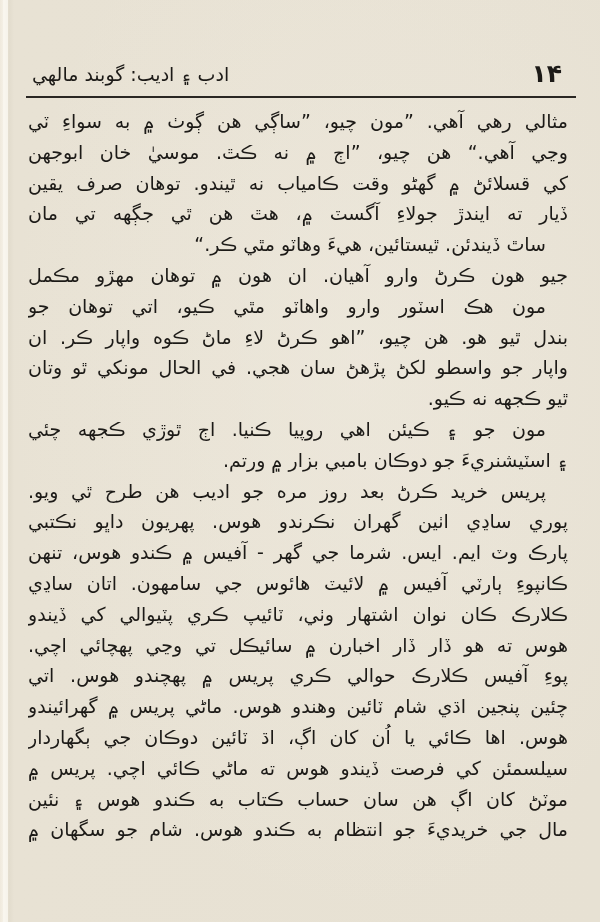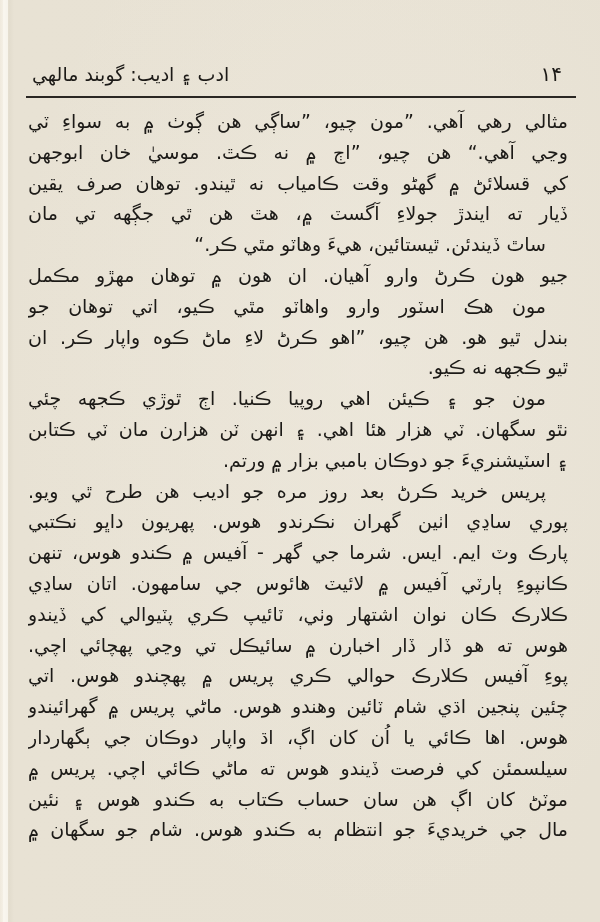--- a/index.html
+++ b/index.html
@@ -44,23 +44,23 @@
       top: 0;
       direction: rtl;
       font-size: 19px;
       line-height: 32px;
       letter-spacing: 0.5px;
     }
     .page-number {
       position: absolute;
       right: 8px;
       top: 0;
-      font-size: 20px;
+      font-size: 25px;
       line-height: 32px;
-      font-weight: normal;
+      font-weight: bold;
     }
     .header-rule {
       position: absolute;
       left: 26px;
       top: 96px;
       width: 550px;
       height: 0;
       border-top: 2px solid #2a2723;
     }
     .body-text {
@@ -102,30 +102,30 @@
 
   <div class="body-text" id="body-text">
       <div class="line">مثالي رهي آهي. ”مون چيو، ”ساڳي هن ڳوٺ ۾ به سواءِ ٽي</div>
       <div class="line">وڃي آهي.“ هن چيو، ”اڄ ۾ نه ڪٿ. موسيٰ خان ابوجهن</div>
       <div class="line">کي قسلائڻ ۾ گهڻو وقت ڪامياب نه ٿيندو. توهان صرف يقين</div>
       <div class="line">ڏيار ته ايندڙ جولاءِ آگسٽ ۾، هٿ هن ٿي جڳهه تي مان</div>
       <div class="line indent last">ساٿ ڏيندئن. ٿيستائين، هيءَ وهاٽو مٿي ڪر.“</div>
       <div class="line">جيو هون ڪرڻ وارو آهيان. ان هون ۾ توهان مهڙو مڪمل</div>
       <div class="line indent">مون هڪ اسٽور وارو واهاٽو مٿي ڪيو، اتي توهان جو</div>
       <div class="line">بندل ٿيو هو. هن چيو، ”اهو ڪرڻ لاءِ ماڻ ڪوه واپار ڪر. ان</div>
+      <div class="line">واپار جو واسطو لکڻ پڙهڻ سان هجي. في الحال مونکي ٿو وتان</div>
       <div class="line last">ٿيو ڪجهه نه ڪيو.</div>
       <div class="line indent">مون جو ۽ ڪيئن اهي روپيا ڪنيا. اڄ ٿوڙي ڪجهه چئي</div>
-      <div class="line">نٿو سگهان. ٽي هزار هئا اهي. ۽ انهن ٽن هزارن مان ٽي ڪتابن</div>
       <div class="line last">۽ اسٽيشنريءَ جو دوڪان بامبي بزار ۾ ورتم.</div>
       <div class="line indent">پريس خريد ڪرڻ بعد روز مره جو اديب هن طرح ٿي ويو.</div>
       <div class="line">پوري ساڍي اٺين گهران نڪرندو هوس. پهريون داڀو نڪتبي</div>
       <div class="line">پارڪ وٽ ايم. ايس. شرما جي گهر - آفيس ۾ ڪندو هوس، تنهن</div>
       <div class="line">ڪانپوءِ ٻارٽي آفيس ۾ لائيٽ هائوس جي سامهون. اتان ساڍي</div>
       <div class="line">ڪلارڪ ڪان نوان اشتهار وٺي، ٽائيپ ڪري پٽيوالي کي ڏيندو</div>
       <div class="line">هوس ته هو ڏار ڏار اخبارن ۾ سائيڪل تي وڃي پهچائي اچي.</div>
       <div class="line">پوءِ آفيس ڪلارڪ حوالي ڪري پريس ۾ پهچندو هوس. اتي</div>
       <div class="line">چئين پنجين اڌي شام ٽائين وهندو هوس. ماڻي پريس ۾ گهرائيندو</div>
-      <div class="line">هوس. اها ڪائي يا اُن کان اڳ، اڌ واپار دوڪان جي ٻگهاردار</div>
+      <div class="line">هوس. اها ڪائي يا اُن کان اڳ، اڌ ٽائين دوڪان جي ٻگهاردار</div>
       <div class="line">سيلسمئن کي فرصت ڏيندو هوس ته ماڻي ڪائي اچي. پريس ۾</div>
       <div class="line">موٽڻ کان اڳ هن سان حساب ڪتاب به ڪندو هوس ۽ نئين</div>
       <div class="line">مال جي خريديءَ جو انتظام به ڪندو هوس. شام جو سگهان ۾</div>
     </div>
 </div>
 
 </body></html>

